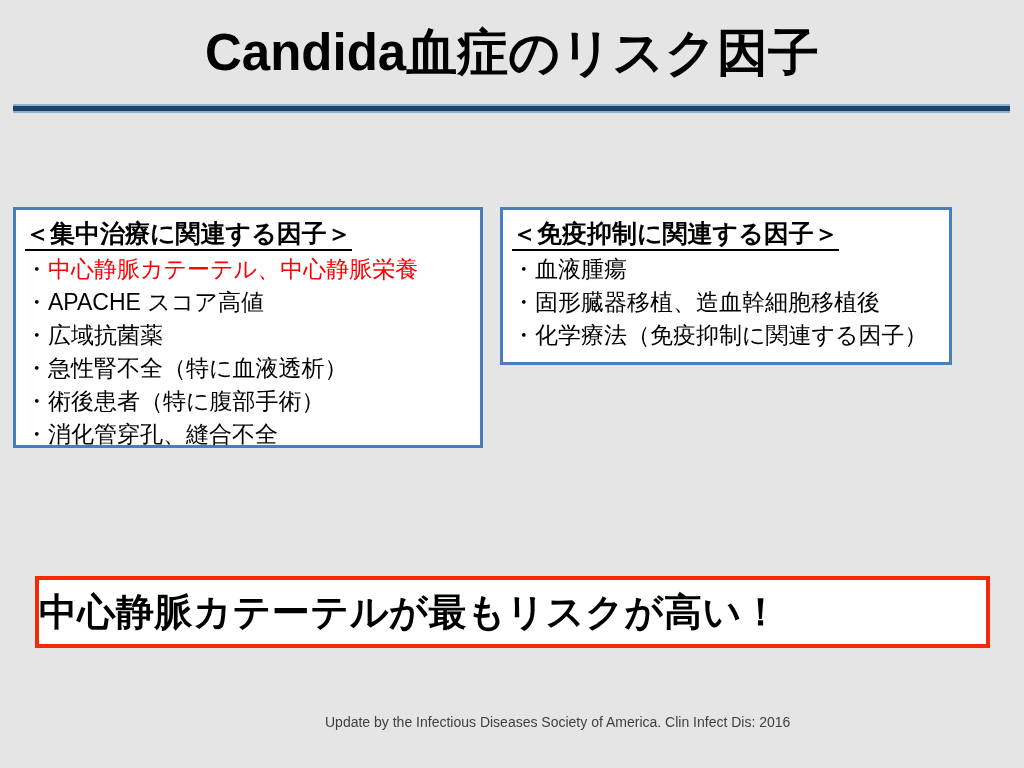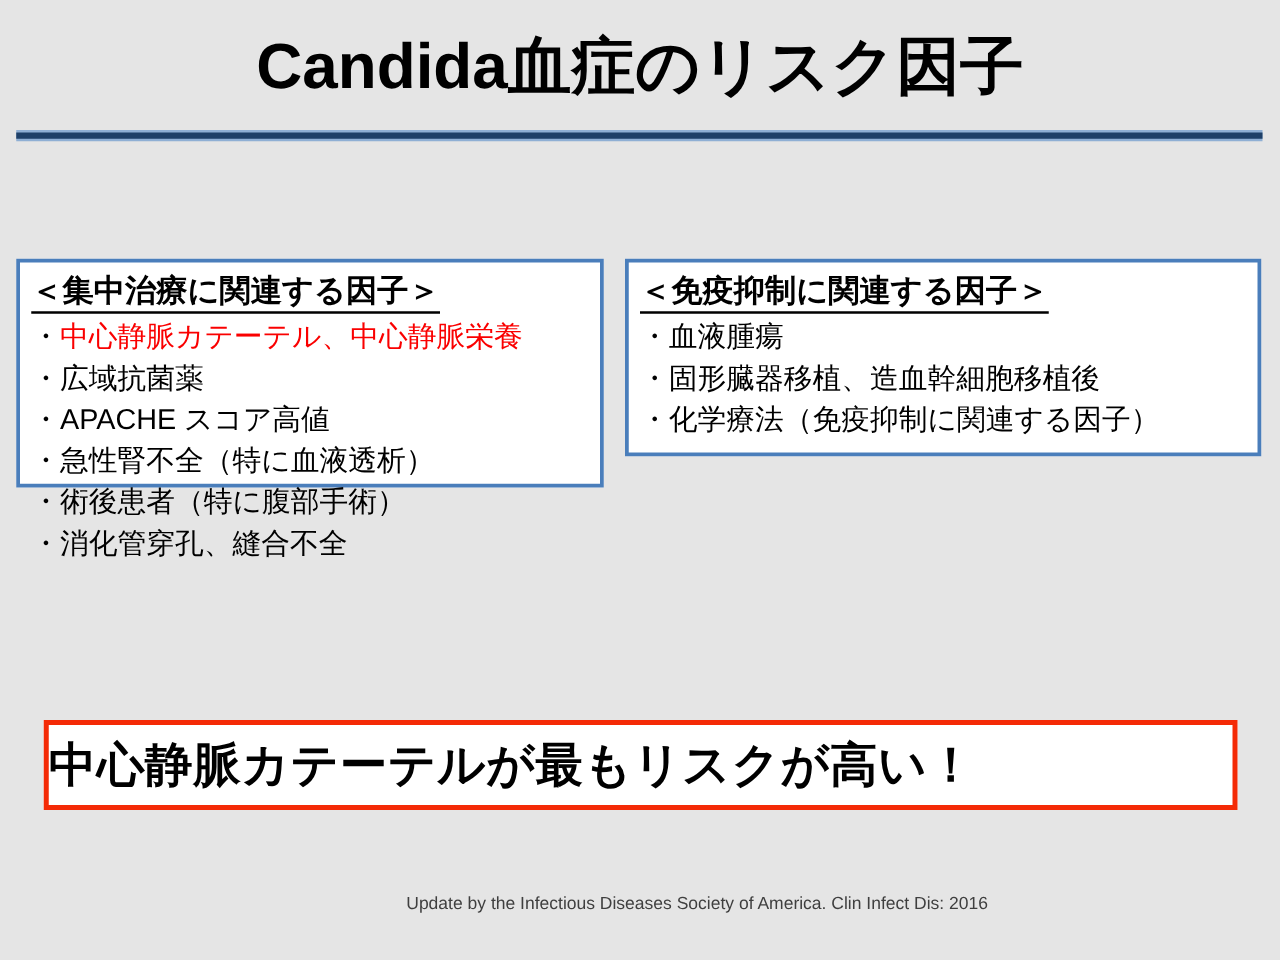--- a/index.html
+++ b/index.html
@@ -60,26 +60,26 @@
   .factor-box {
     position: absolute;
     border: 3px solid #4a7ebb;
     background: #ffffff;
     box-sizing: border-box;
   }
   #box-icu {
     left: 13px;
     top: 207px;
     width: 470px;
-    height: 183px;
+    height: 241px;
   }
   #box-immuno {
     left: 500px;
     top: 207px;
-    width: 509px;
+    width: 452px;
     height: 158px;
   }
 
   .box-inner {
     padding: 9px 0 0 9px;
   }
   .box-heading {
     font-size: 25px;
     font-weight: bold;
     color: #000000;
@@ -151,24 +151,24 @@
   <div class="title-rule"></div>
 
   <div class="factor-box" id="box-icu">
     <div class="box-inner">
       <div class="box-heading">＜集中治療に関連する因子＞</div>
       <ul class="factor-list">
         <li>
           <span class="bullet">・</span><span class="accent-wrap" style="color:#fa0000">中心静脈カテーテル、中心静脈栄養</span>
         </li>
         <li>
+          <span class="bullet">・</span><span>APACHE スコア高値</span>
+        </li>
+        <li>
           <span class="bullet">・</span><span>広域抗菌薬</span>
-        </li>
-        <li>
-          <span class="bullet">・</span><span>APACHE スコア高値</span>
         </li>
         <li>
           <span class="bullet">・</span><span>急性腎不全（特に血液透析）</span>
         </li>
         <li>
           <span class="bullet">・</span><span>術後患者（特に腹部手術）</span>
         </li>
         <li>
           <span class="bullet">・</span><span>消化管穿孔、縫合不全</span>
         </li>

